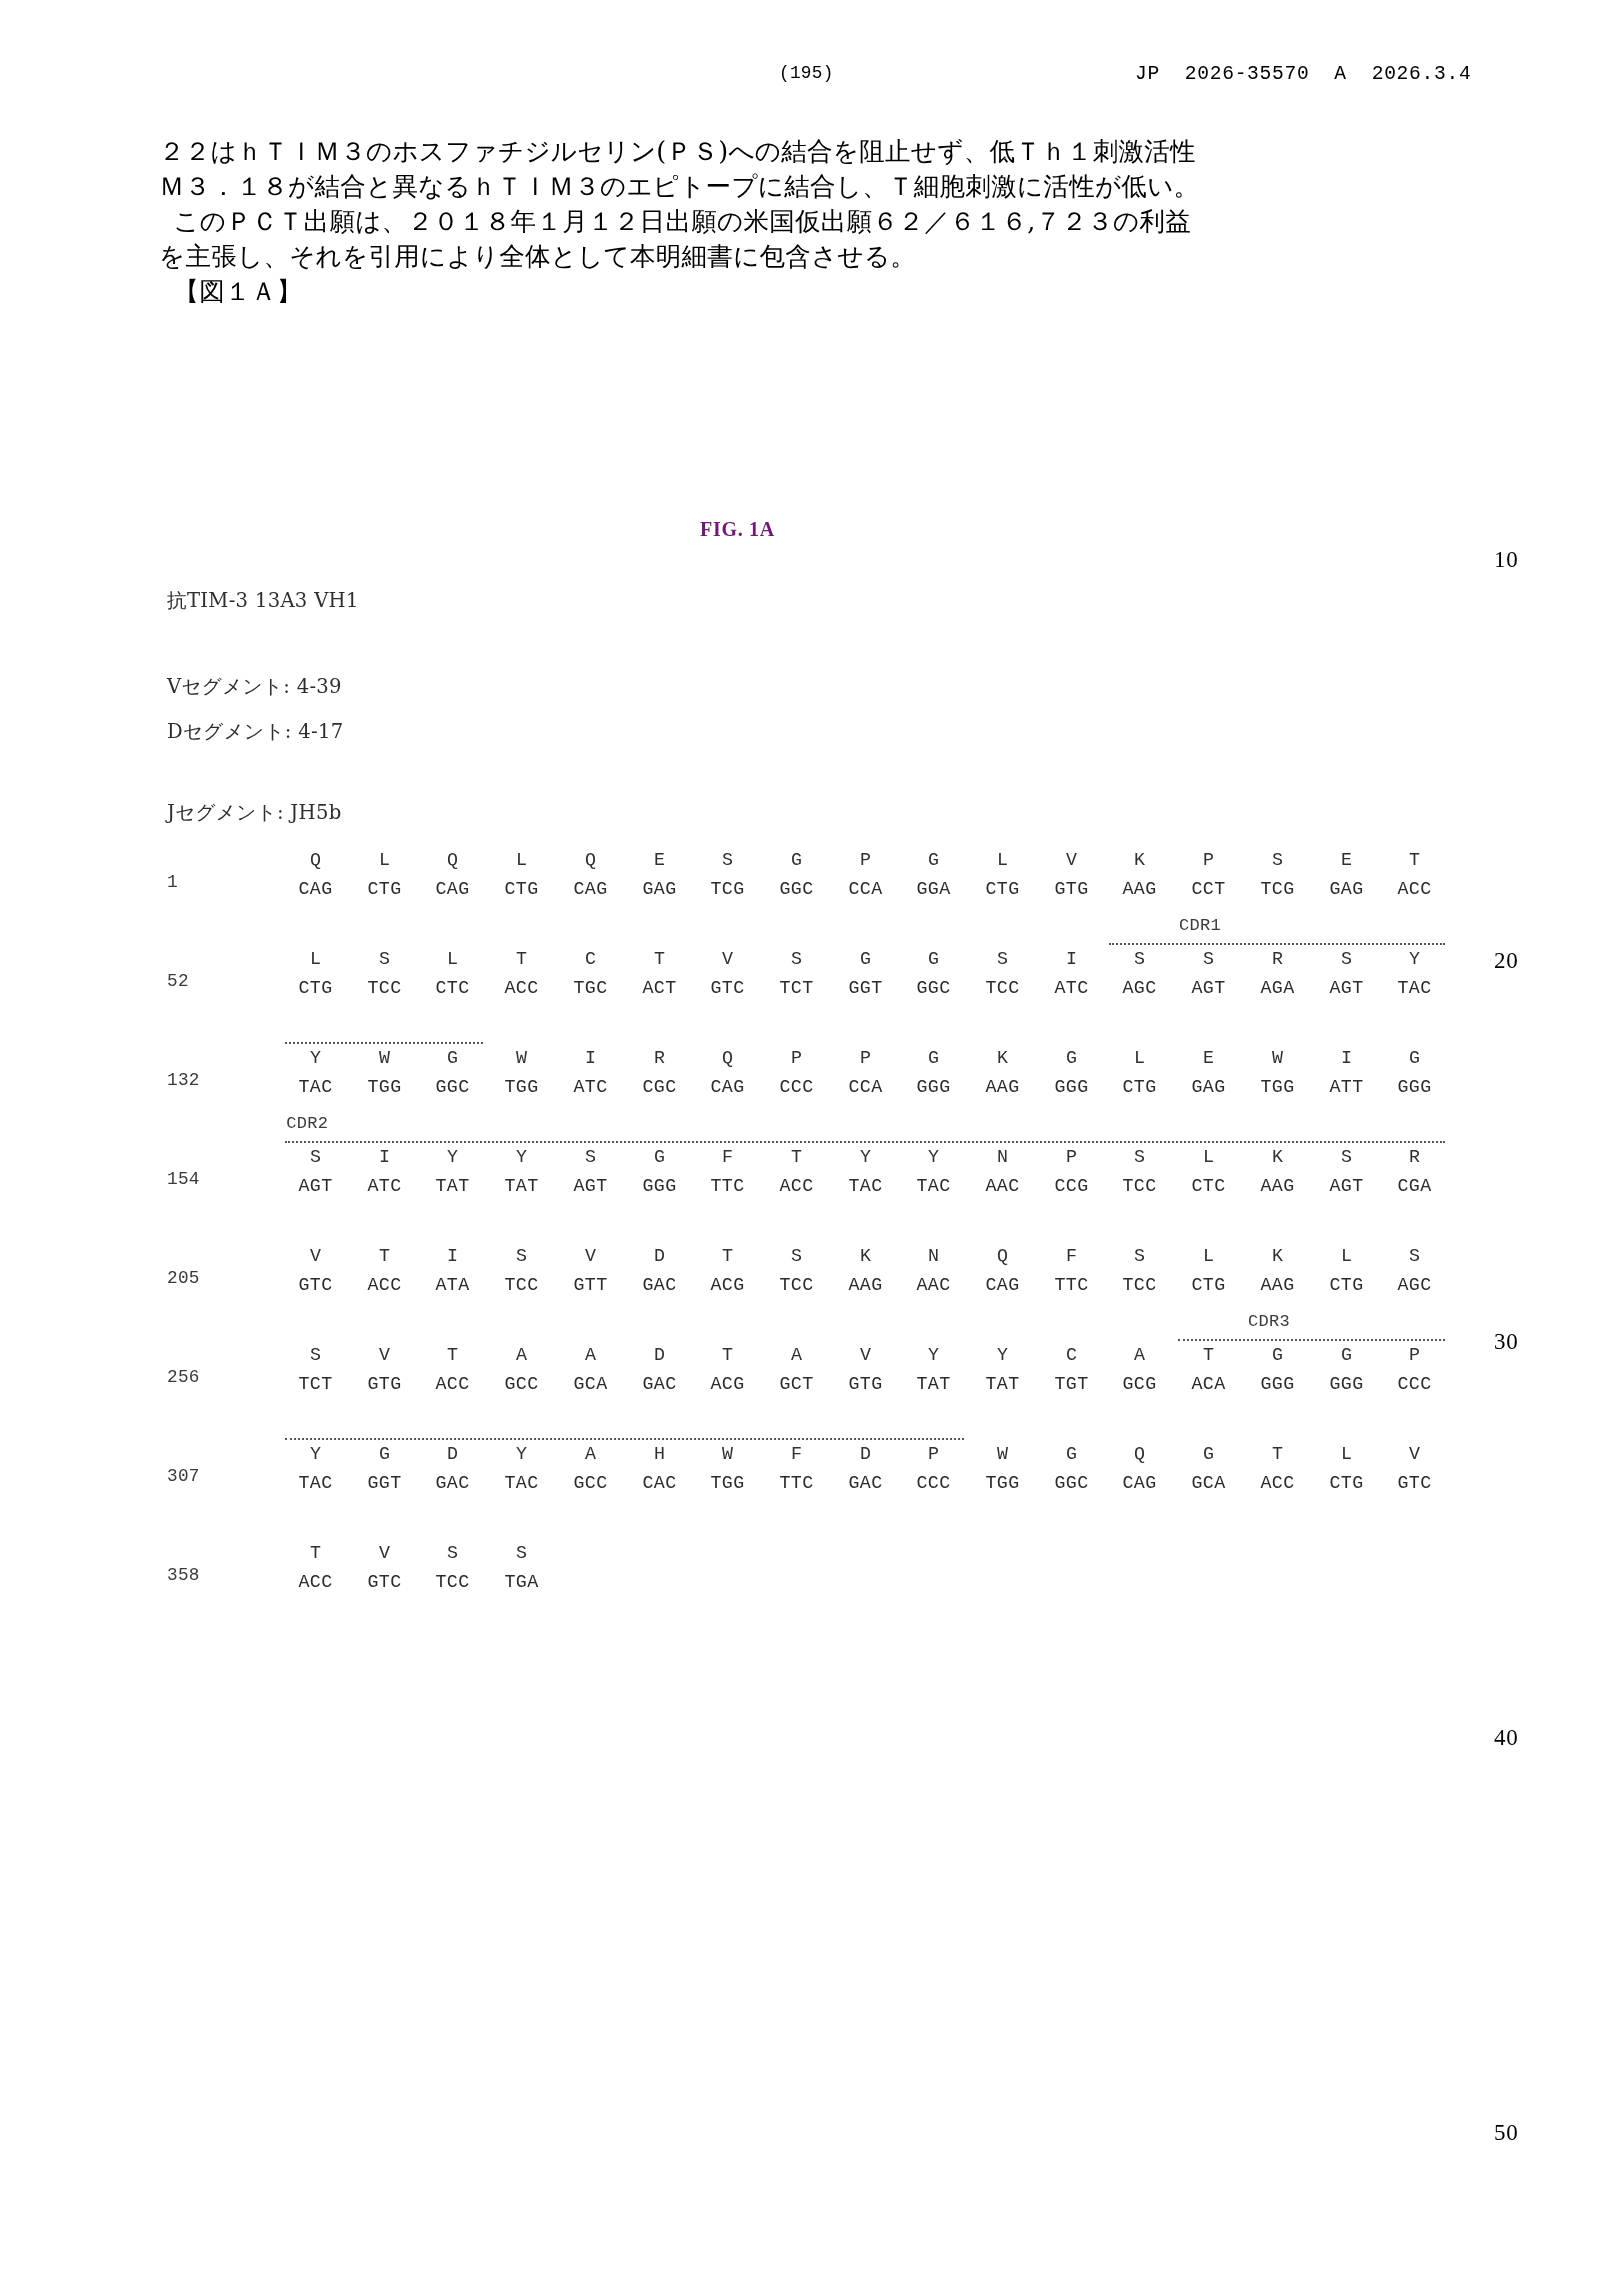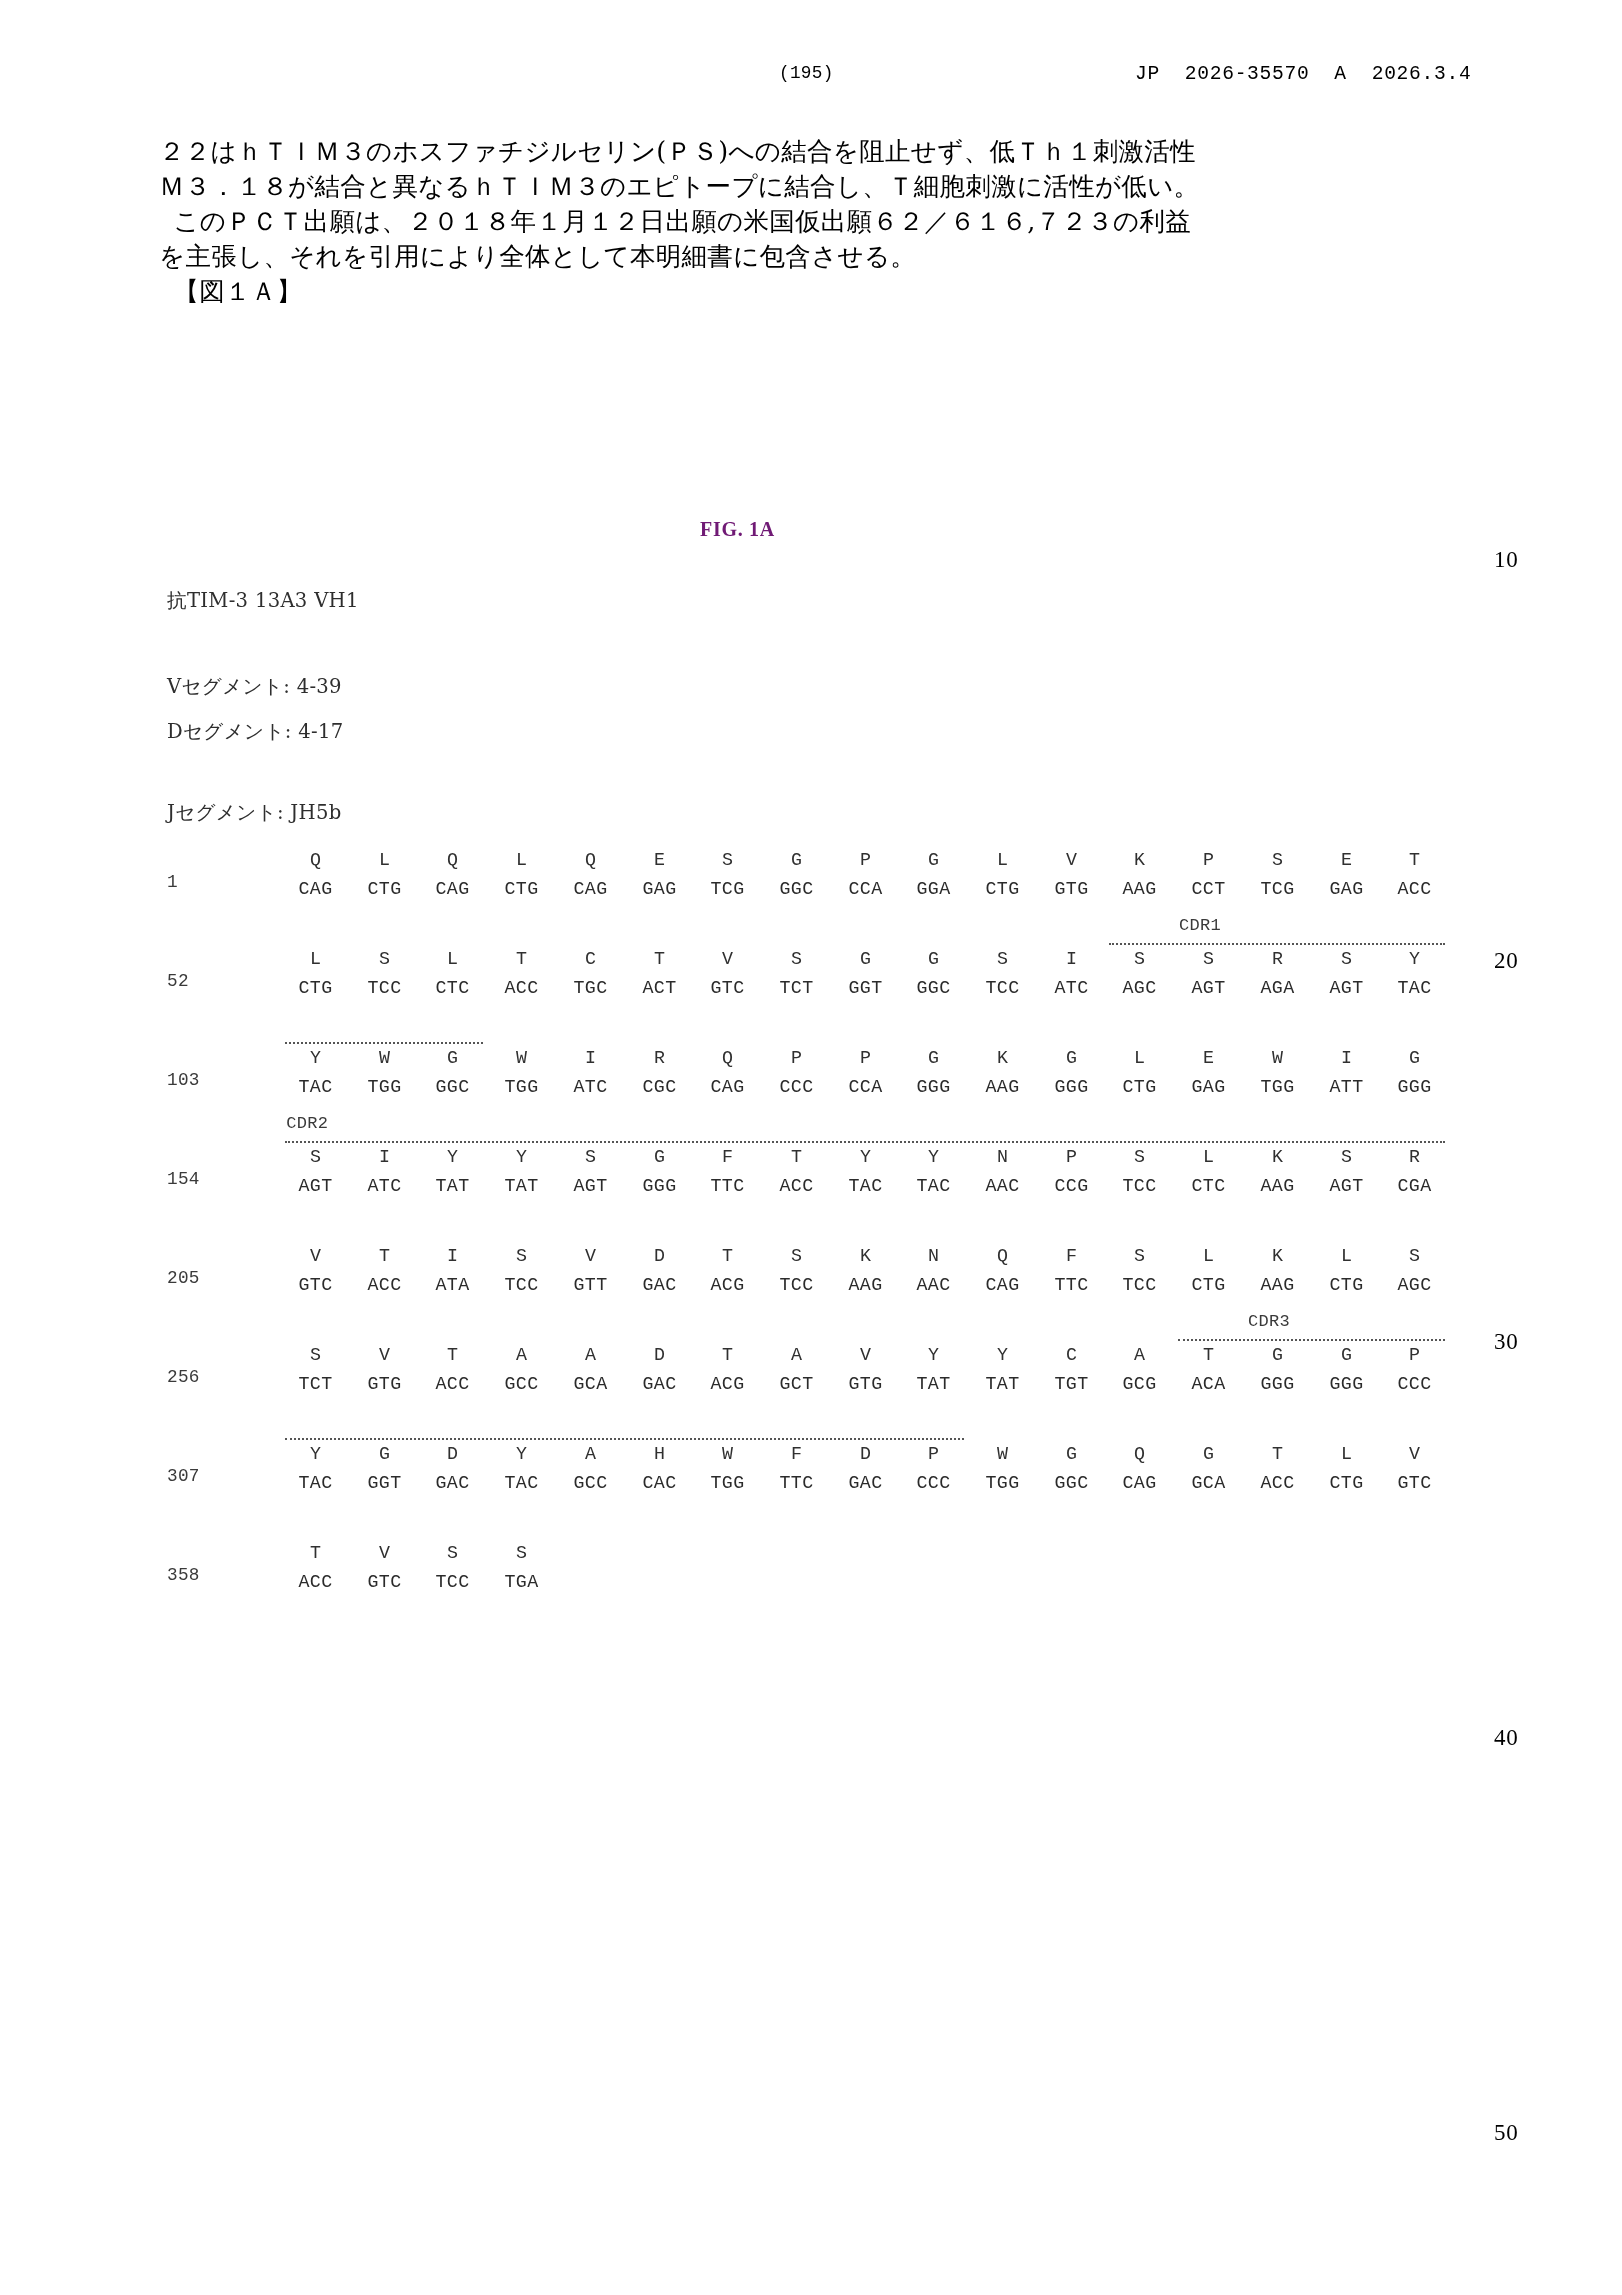--- a/index.html
+++ b/index.html
@@ -354,21 +354,21 @@
             <div class="seq-aa">S</div>
             <div class="seq-nt">AGT</div>
           </div>
           <div class="seq-codon-cell" style="left: 1099px;">
             <div class="seq-aa">Y</div>
             <div class="seq-nt">TAC</div>
           </div>
         </div>
       </div>
       <div class="seq-row">
-        <div class="seq-pos">103</div>
+        <div class="seq-pos">132</div>
         <div class="seq-grid" style="width: 1168px;">
           <div class="cdr-rule" style="left: 3.9px; width: 198px;"></div>
           <div class="seq-codon-cell" style="left: 0px;">
             <div class="seq-aa">Y</div>
             <div class="seq-nt">TAC</div>
           </div>
           <div class="seq-codon-cell" style="left: 69px;">
             <div class="seq-aa">W</div>
             <div class="seq-nt">TGG</div>
           </div>

